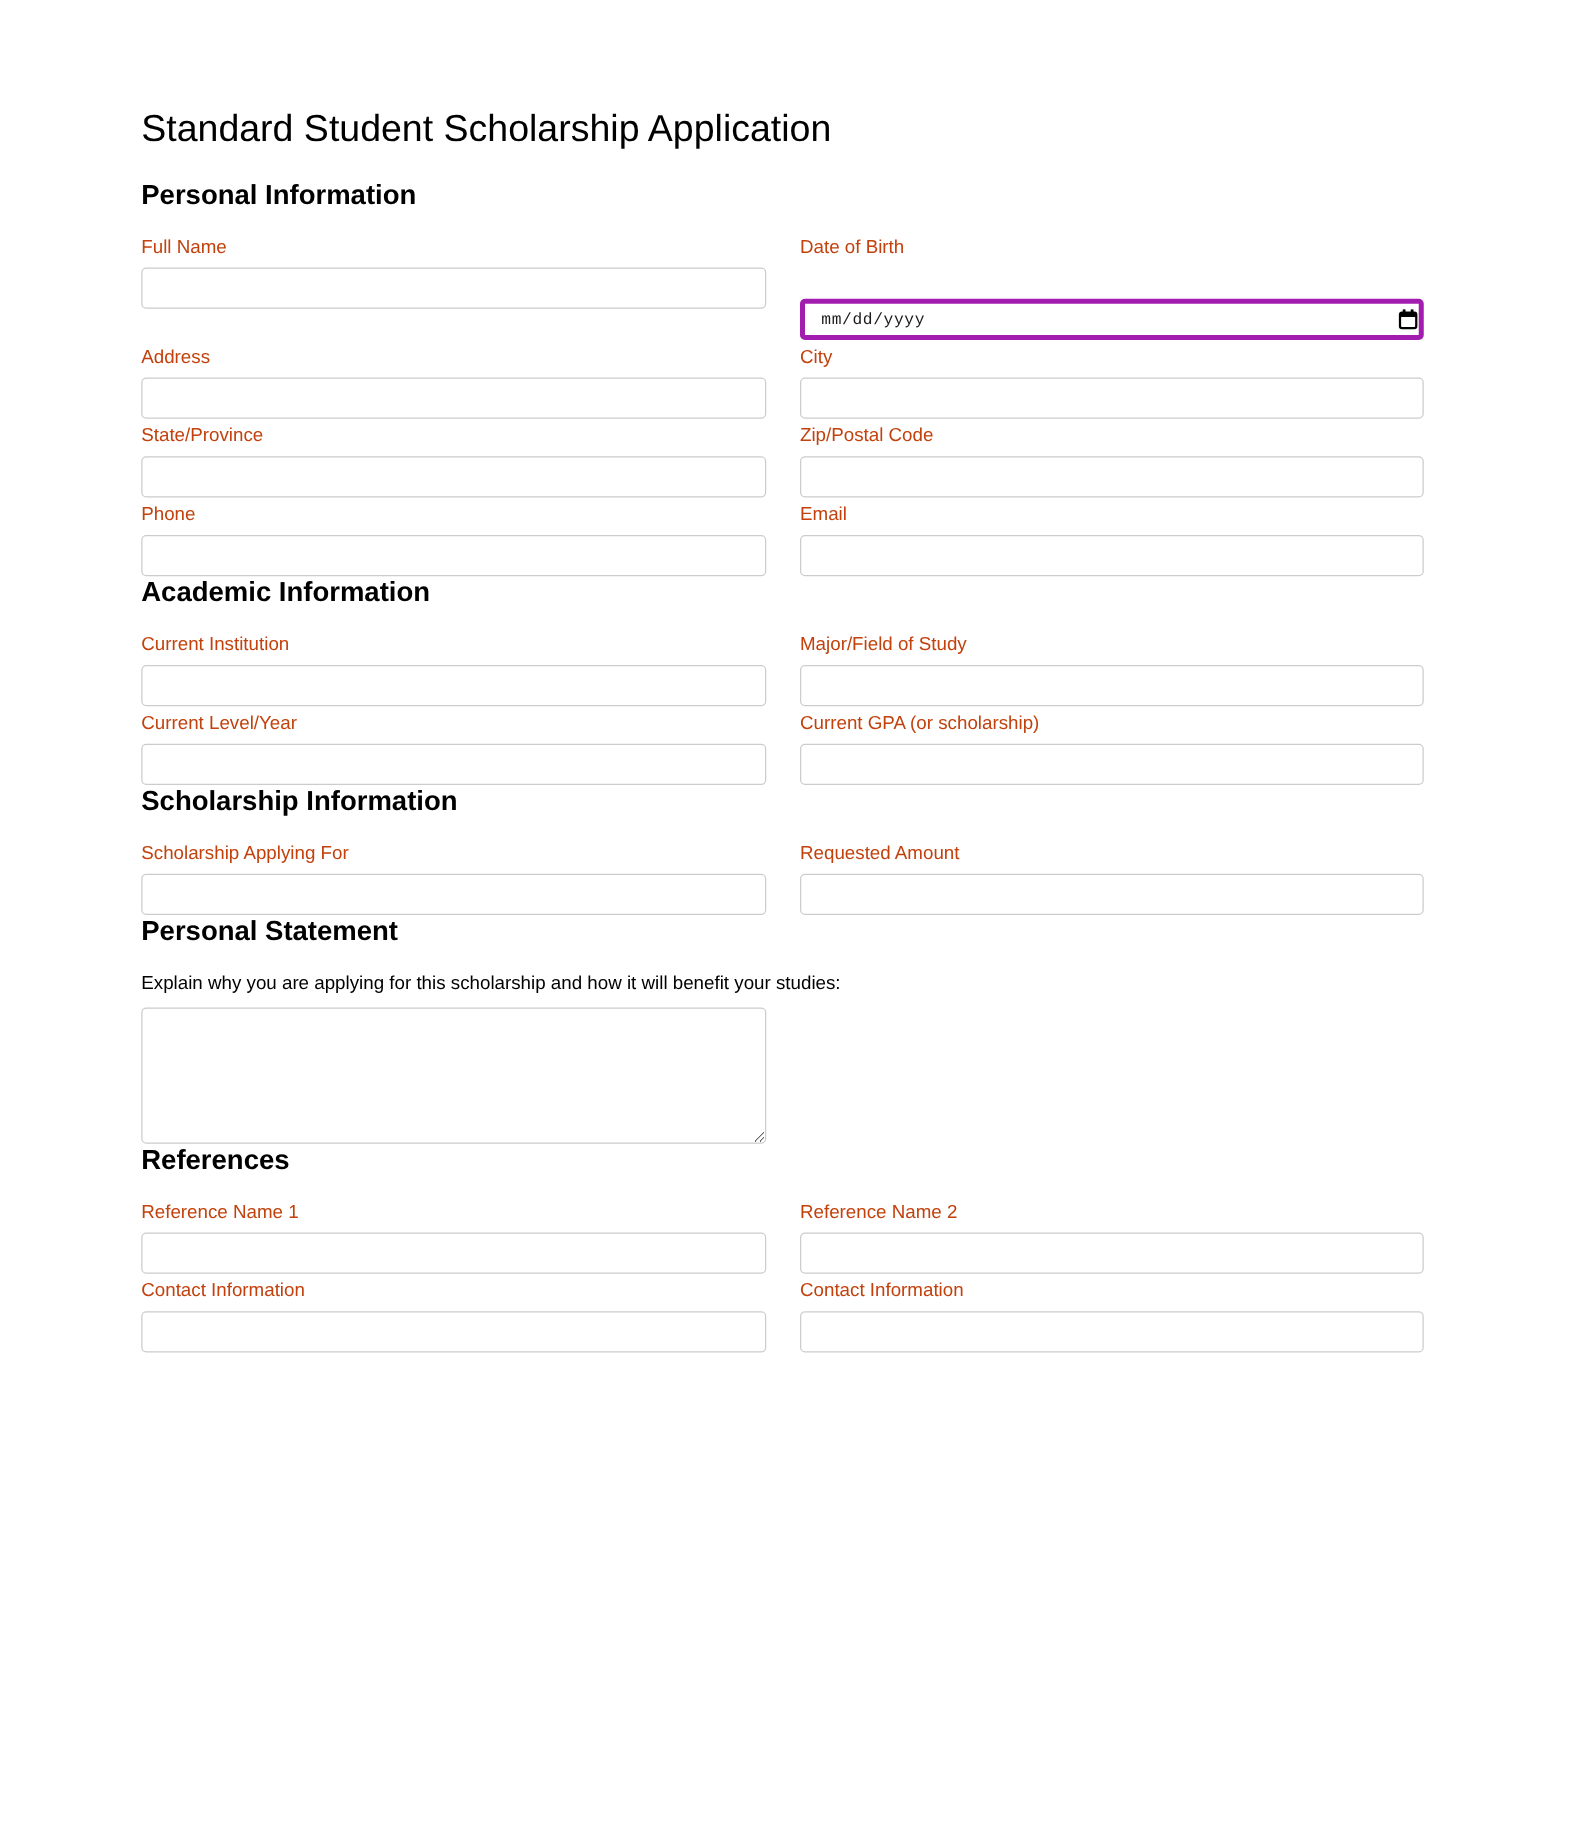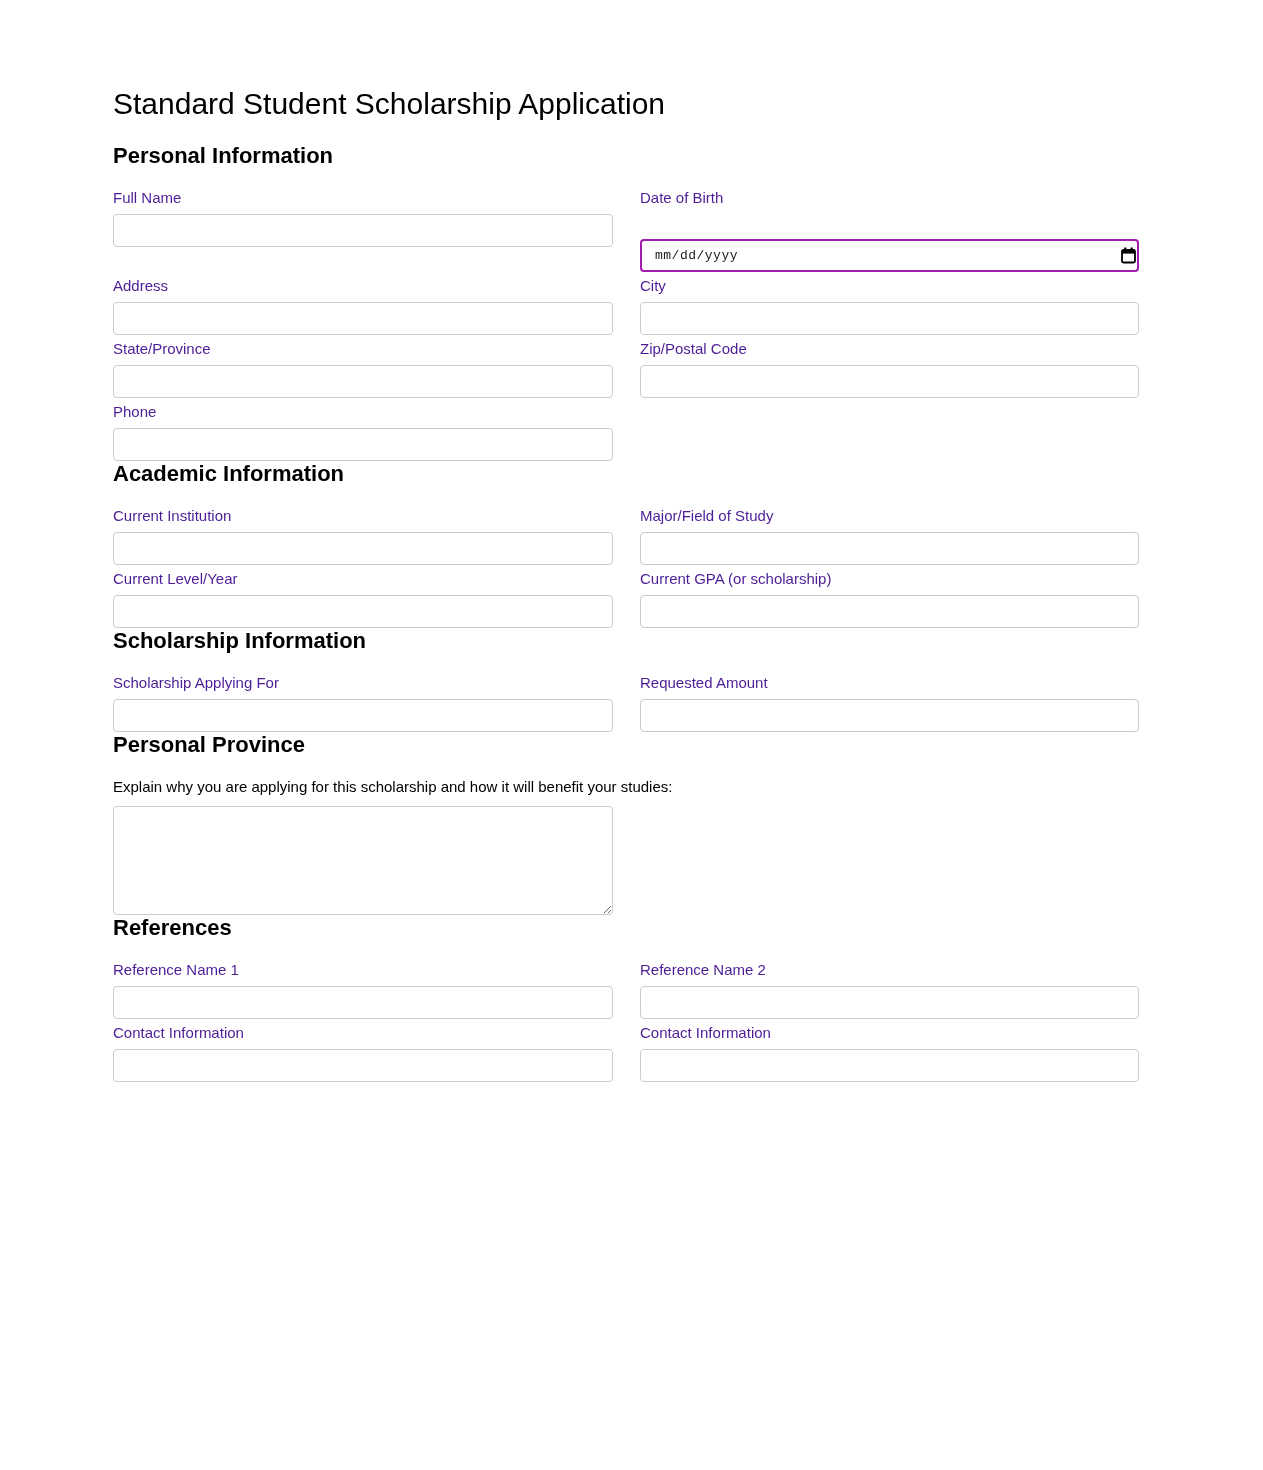--- a/index.html
+++ b/index.html
@@ -38,21 +38,21 @@
     column-gap: 27px;
     row-gap: 5px;
   }
 
   .field { display: block; }
   .flabel {
     display: block;
     font-size: 15px;
     line-height: 18px;
     margin: 0 0 7px 0;
-    color: #4c1d95;
+    color: #c2410c;
   }
   .tinput {
     display: block;
     width: 100%;
     height: 33px;
     border: 1px solid #cccccc;
     border-radius: 4px;
     background: #ffffff;
     padding: 0 10px;
     font-family: "Liberation Sans", sans-serif;
@@ -60,21 +60,21 @@
     color: #000;
     outline: none;
   }
 
   .date-input {
     display: flex;
     align-items: center;
     justify-content: space-between;
     width: 100%;
     height: 33px;
-    border: 2px solid #a21caf;
+    border: 4px solid #a21caf;
     border-radius: 4px;
     background: #ffffff;
     padding: 0 0 0 13px;
     cursor: default;
     margin-top: 32px;
   }
   .date-ph {
     font-family: "Liberation Mono", "DejaVu Sans Mono", monospace;
     font-size: 13px;
     letter-spacing: 0.5px;
@@ -153,20 +153,24 @@
         <div class="field">
           <label class="flabel">Zip/Postal Code</label>
           <input class="tinput" type="text" style="">
         </div>
 
         <div class="field">
           <label class="flabel">Phone</label>
           <input class="tinput" type="text" style="">
         </div>
 
+        <div class="field">
+          <label class="flabel">Email</label>
+          <input class="tinput" type="text" style="">
+        </div>
 
       </div>
     </div>
 
     <div class="section">
       <h2 class="section-heading">Academic Information</h2>
       <div class="grid2">
 
         <div class="field">
           <label class="flabel">Current Institution</label>
@@ -202,21 +206,21 @@
 
         <div class="field">
           <label class="flabel">Requested Amount</label>
           <input class="tinput" type="text" style="">
         </div>
 
       </div>
     </div>
 
     <div class="section">
-      <h2 class="section-heading">Personal Province</h2>
+      <h2 class="section-heading">Personal Statement</h2>
       <label class="statement-prompt">Explain why you are applying for this scholarship and how it will benefit your studies:</label>
       <textarea class="statement-textarea" style=""></textarea>
     </div>
 
     <div class="section">
       <h2 class="section-heading">References</h2>
       <div class="grid2">
 
         <div class="field">
           <label class="flabel">Reference Name 1</label>

